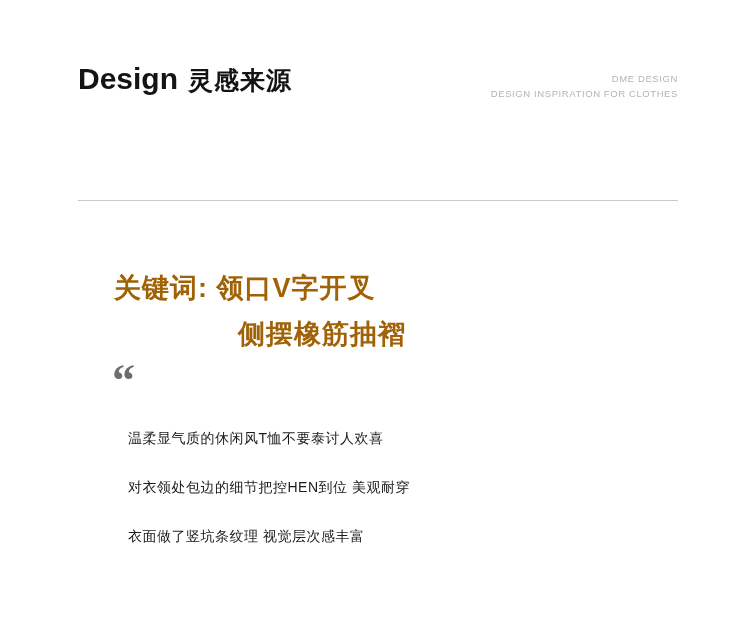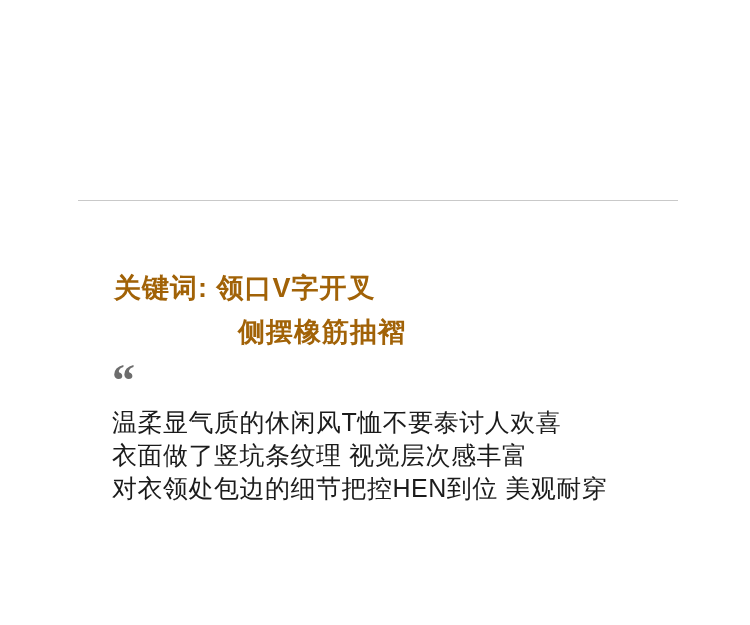--- a/index.html
+++ b/index.html
@@ -84,21 +84,20 @@
     color: #a16207;
     letter-spacing: 1px;
     line-height: 46px;
     white-space: nowrap;
   }
   .kw-line.line1 {
     padding-left: 36px;
   }
   .kw-line.line2 {
     padding-left: 160px;
-    font-family: Liberation Mono, monospace;
   }
 
   
   .quote {
     position: absolute;
     left: 112px;
     top: 358px;
     font-family: "Liberation Serif", serif;
     font-size: 46px;
     font-weight: bold;
@@ -108,42 +107,52 @@
   }
 
   
   .body-copy {
     position: absolute;
     left: 112px;
     top: 406px;
     width: 600px;
   }
   .body-copy p {
-    margin: 0;
-    font-size: 25px;
+    margin: 16px;
+    font-size: 14px;
     line-height: 33px;
     color: #1b1b1b;
     letter-spacing: 0.5px;
     white-space: nowrap;
   }
 </style>
 </head>
 <body>
 
 <div class="page">
 
+  <div class="header">
+    <div class="header-title">
+      <span class="en">Design</span>
+      <span class="cn">灵感来源</span>
+    </div>
+    <div class="header-meta">
+      <div>DME DESIGN</div>
+      <div>DESIGN INSPIRATION FOR CLOTHES</div>
+    </div>
+  </div>
 
   <div class="divider"></div>
 
   <div class="keywords">
     <div class="kw-line line1">关键词: 领口V字开叉</div>
     <div class="kw-line line2">侧摆橡筋抽褶</div>
   </div>
 
   <div class="quote">“</div>
 
   <div class="body-copy">
     <p>温柔显气质的休闲风T恤不要泰讨人欢喜</p>
+    <p>对衣领处包边的细节把控HEN到位 美观耐穿</p>
     <p>衣面做了竖坑条纹理 视觉层次感丰富</p>
-    <p>对衣领处包边的细节把控HEN到位 美观耐穿</p>
   </div>
 
 </div>
 
 </body></html>

